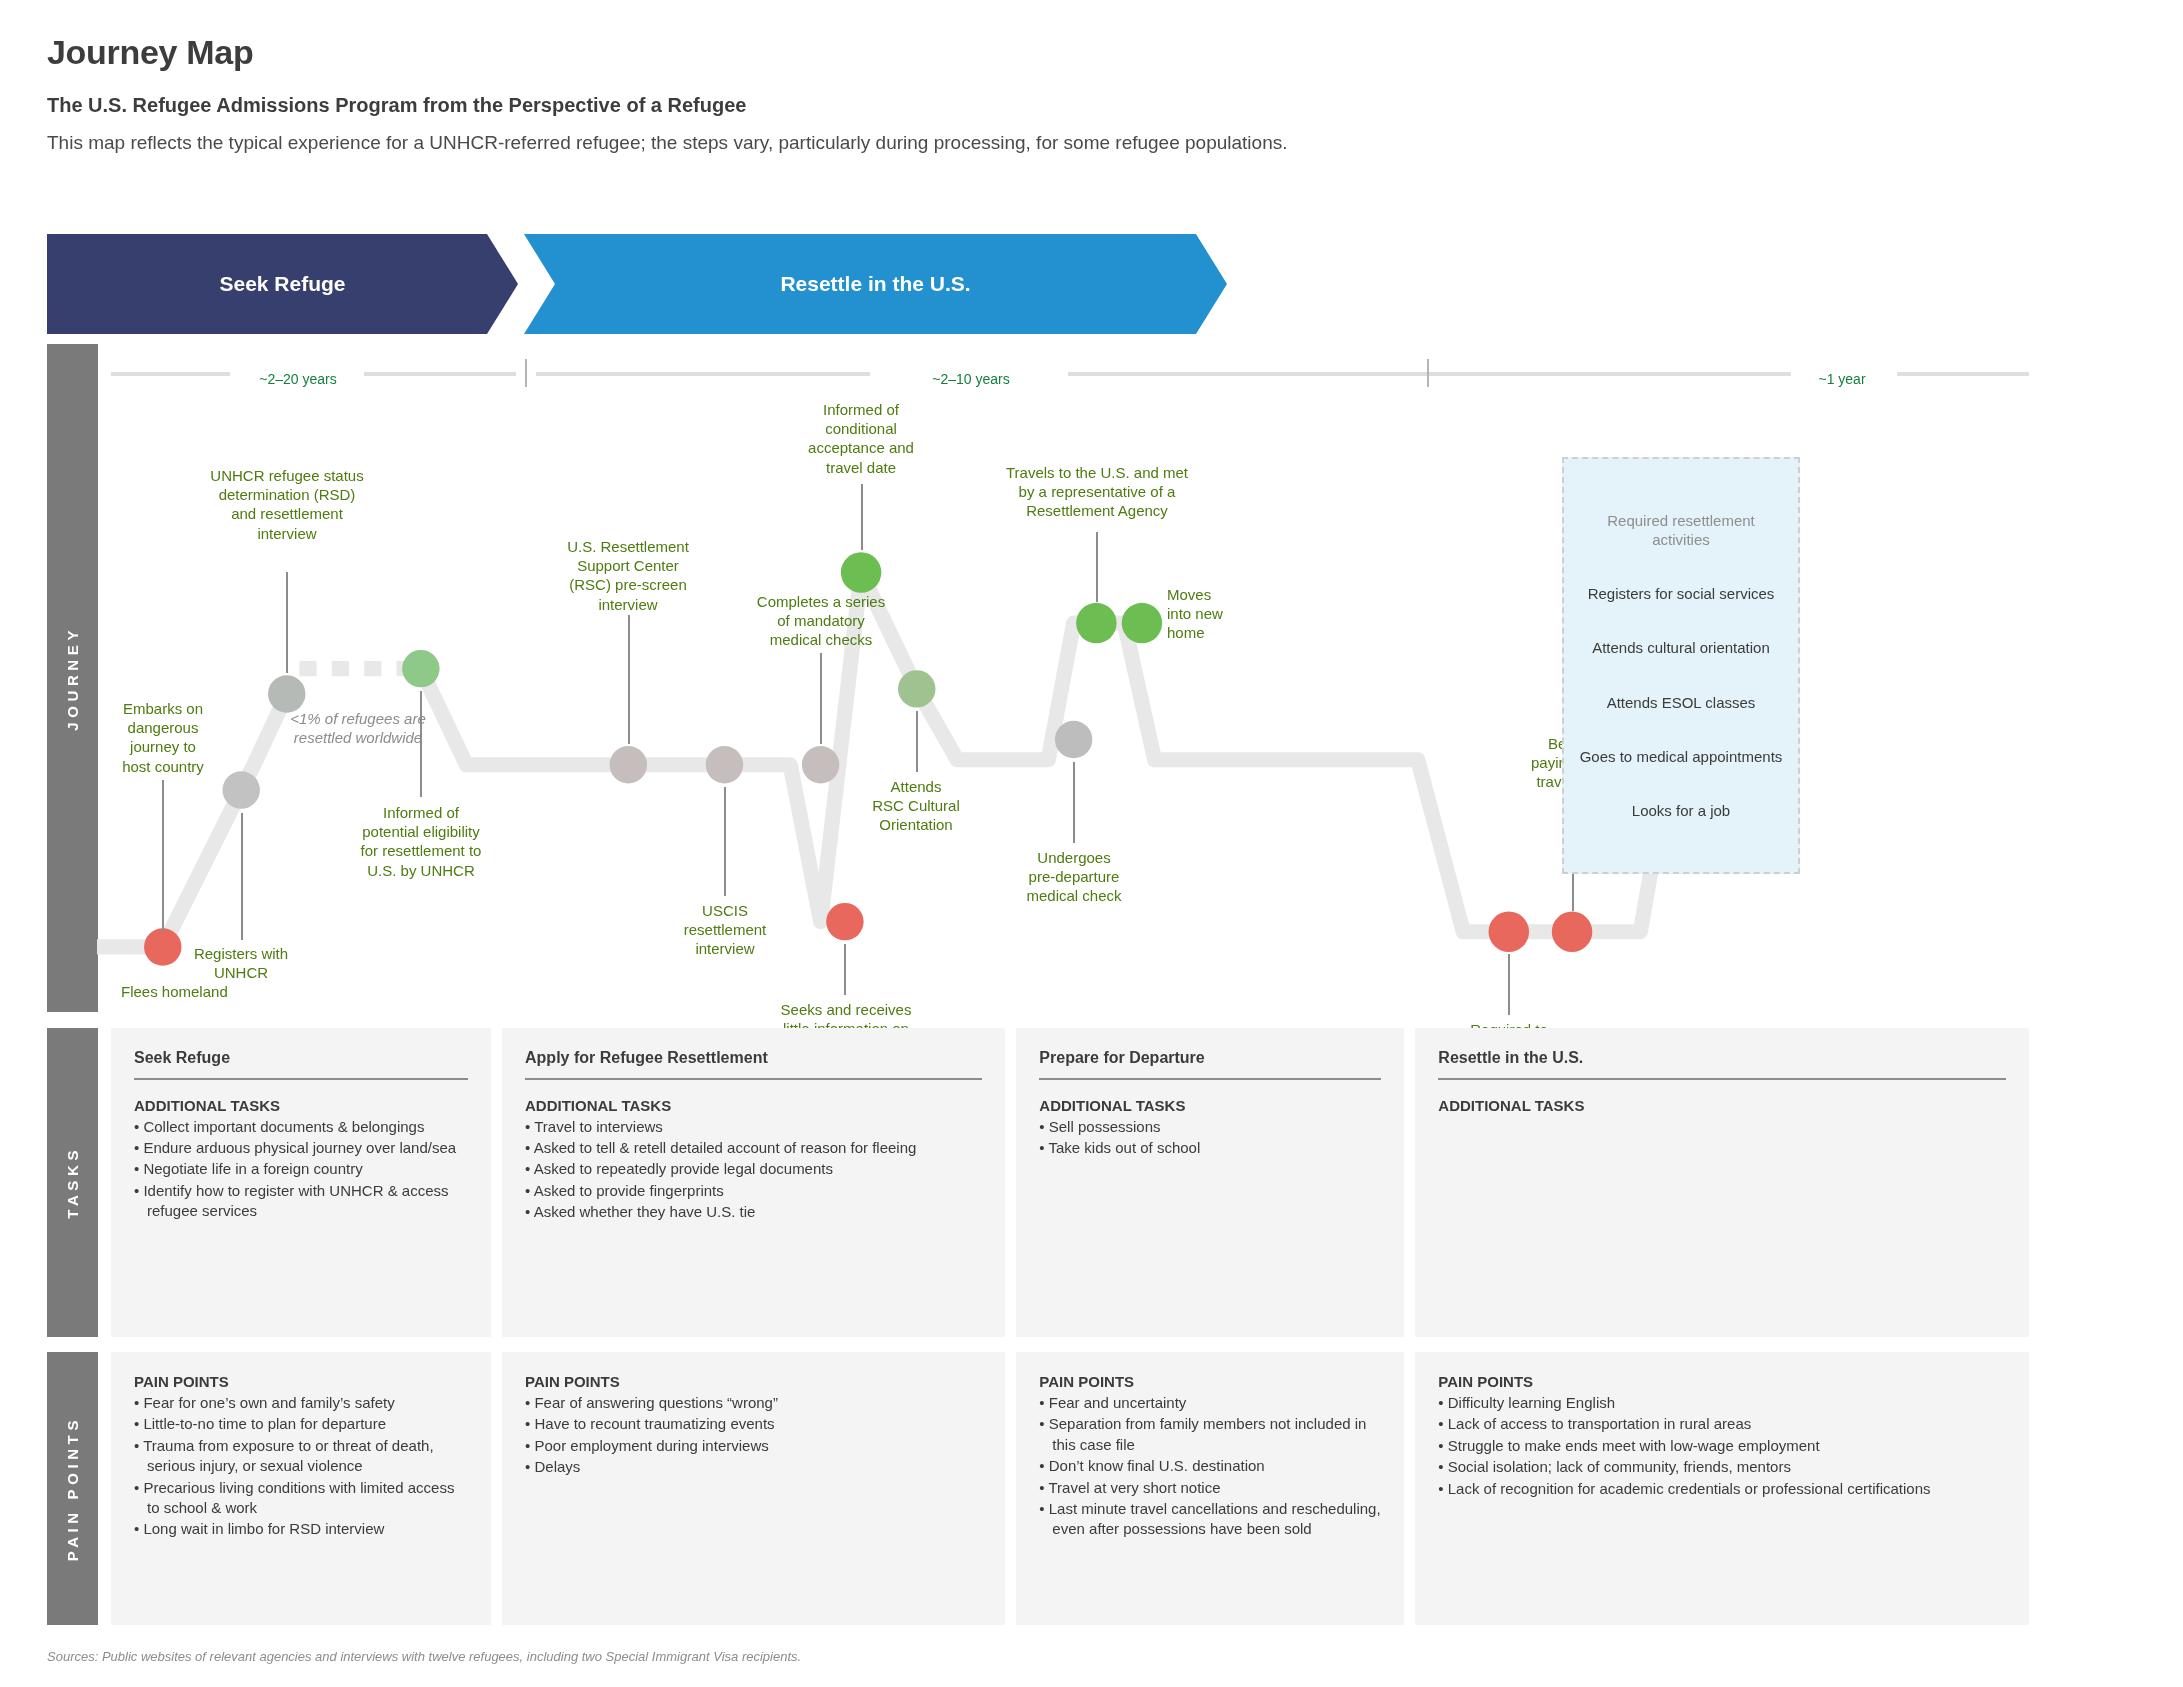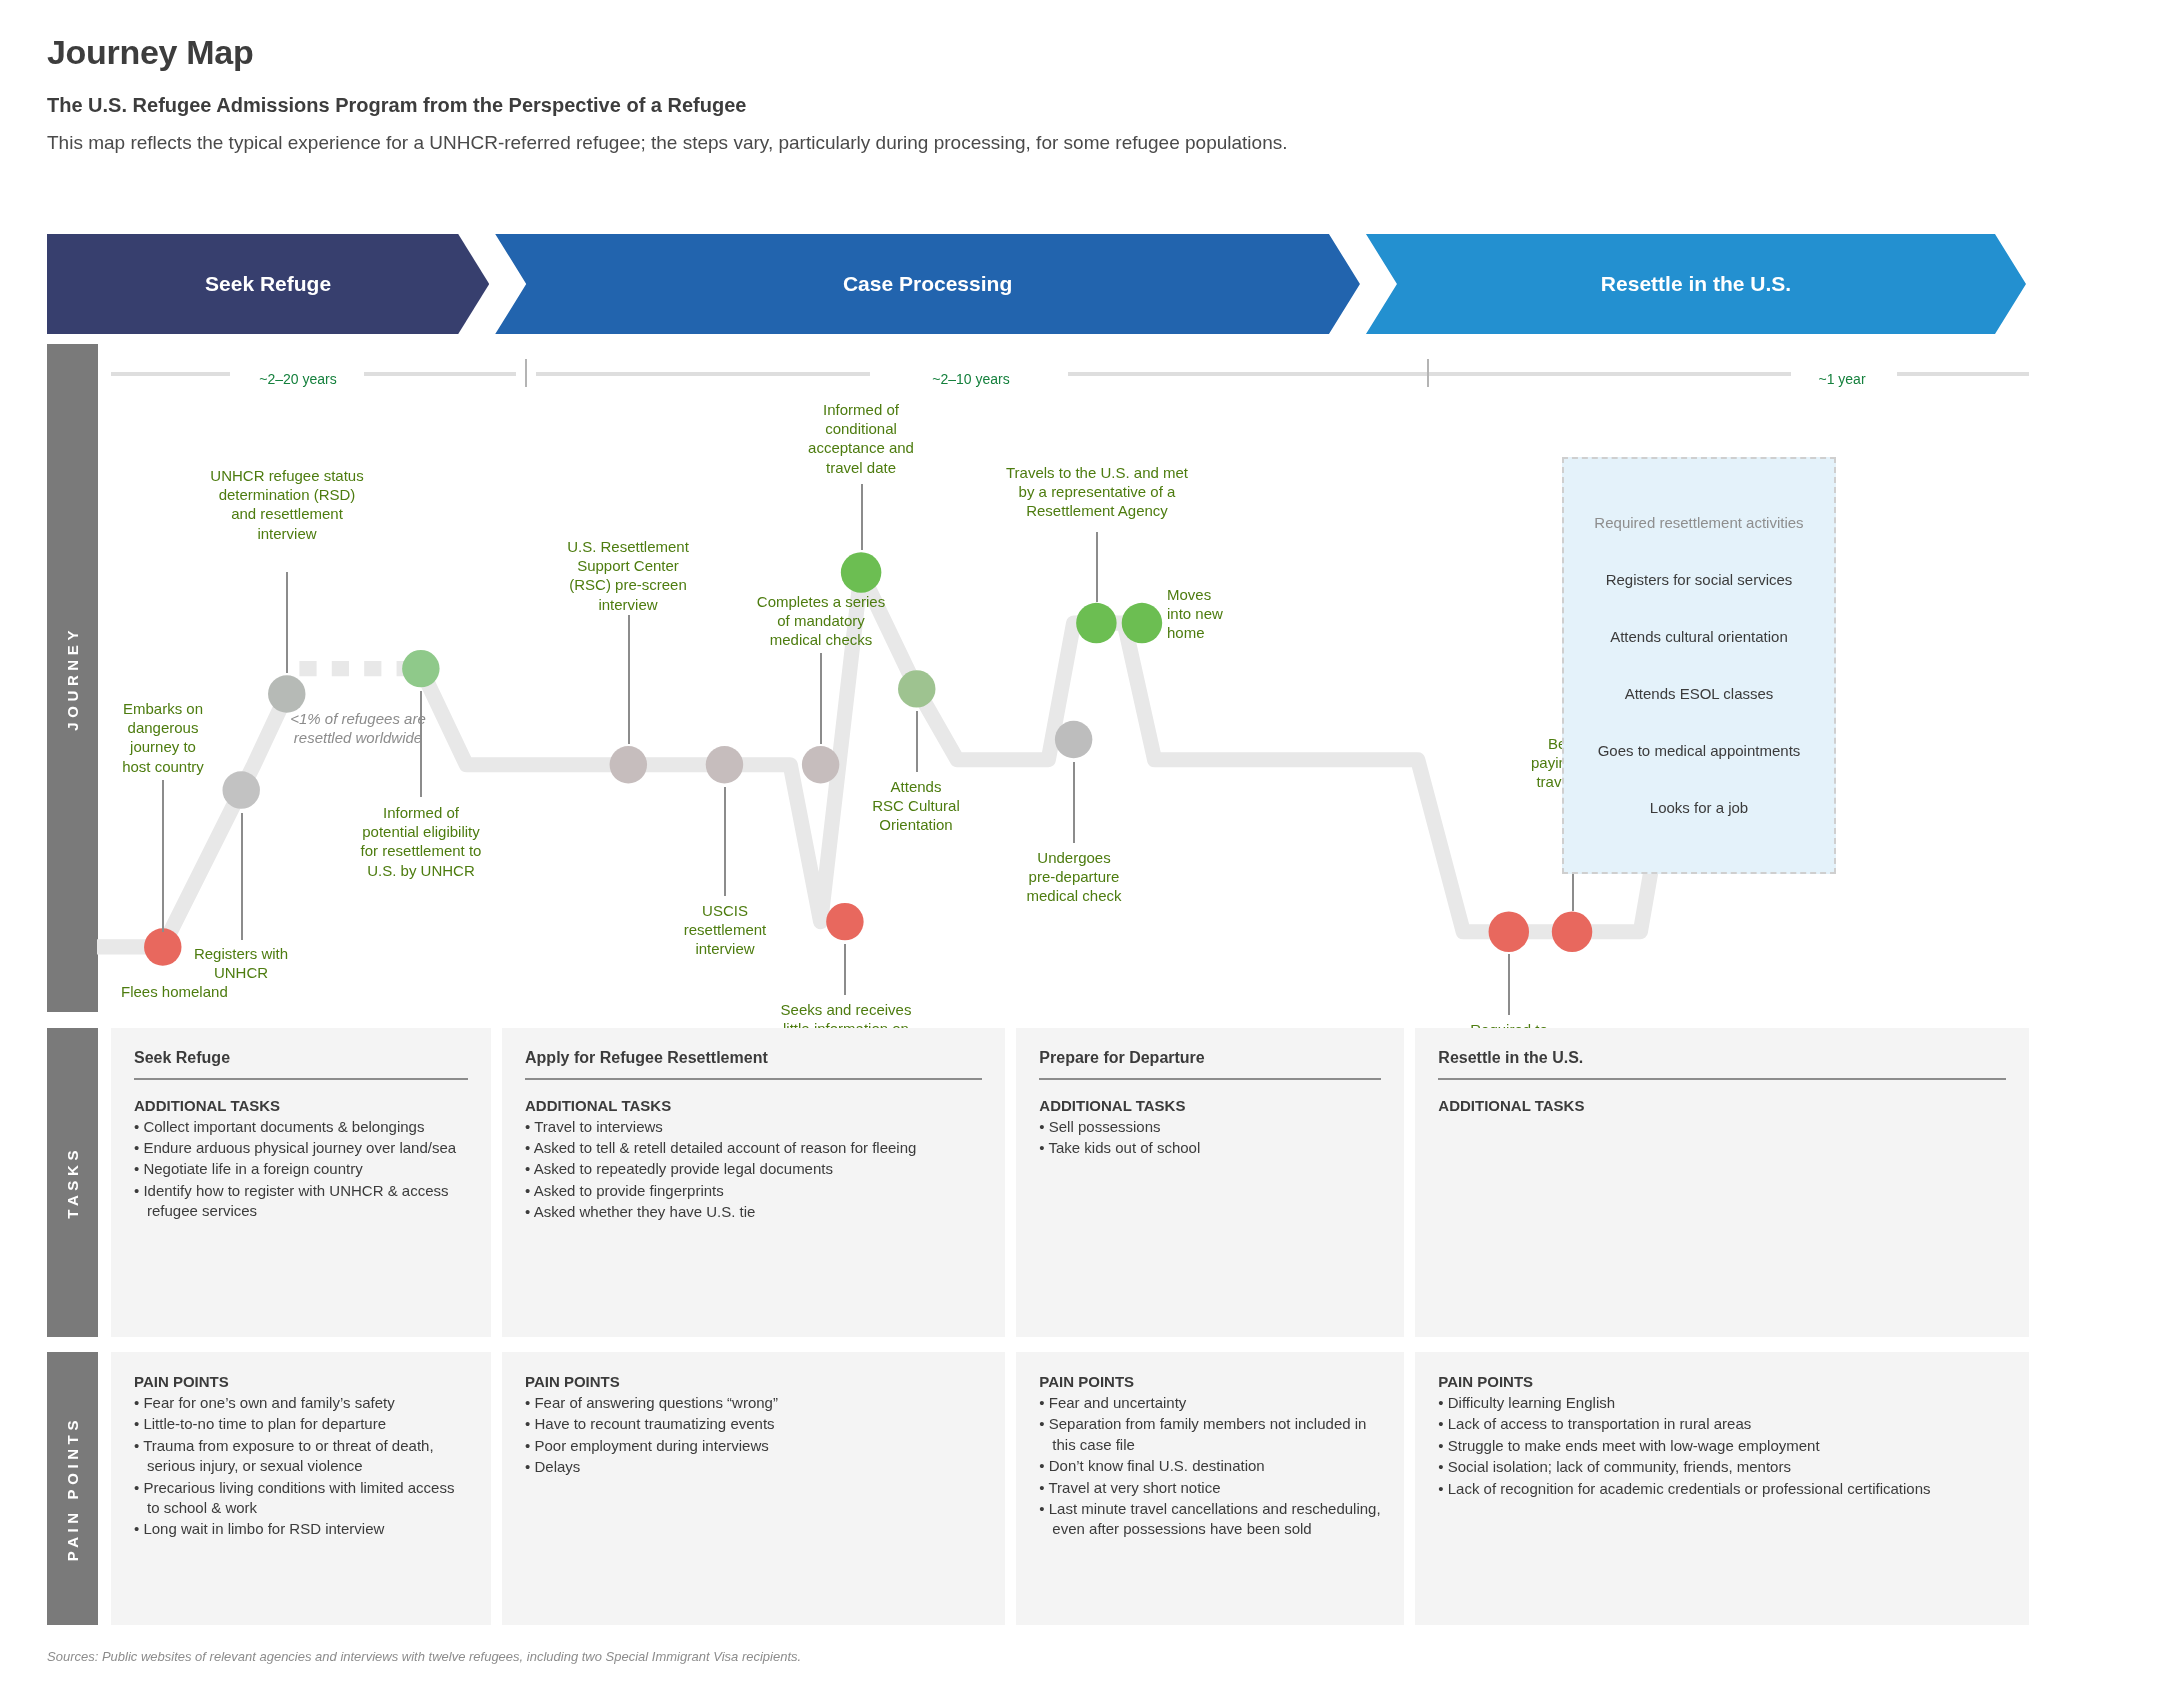--- a/index.html
+++ b/index.html
@@ -69,21 +69,21 @@
 
   .jlabel {
     position: absolute; font-size: 15px; line-height: 1.28; color: #4d7c0f;
     text-align: center; transform: translateX(-50%); white-space: pre-line;
   }
   .jlabel.italic { font-style: italic; color: #8c8c8c; }
   .jlabel.left { text-align: left; transform: none; }
   .leader { position: absolute; width: 1.5px; background: #8c8c8c; }
 
   .reqbox {
-    position: absolute; left: 1562px; top: 457px; width: 274px; height: 417px;
+    position: absolute; left: 1562px; top: 457px; width: 238px; height: 417px;
     background: #e4f2fa; border: 2px dashed #cfcfcf;
     display: flex; flex-direction: column; align-items: center;
     justify-content: space-evenly; padding: 17px 13px;
   }
   .reqbox .rb-title {
     font-size: 15px; line-height: 1.3; color: #8e8e8e; text-align: center;
   }
   .reqbox .rb-item {
     font-size: 15px; line-height: 1.3; color: #3b3b3b; text-align: center;
   }
@@ -119,23 +119,20 @@
 
   <div class="hdr">
     <div class="hdr-title">Journey Map</div>
     <div class="hdr-sub">The U.S. Refugee Admissions Program from the Perspective of a Refugee</div>
     <div class="hdr-desc">This map reflects the typical experience for a UNHCR-referred refugee; the steps vary, particularly during processing, for some refugee populations.</div>
   </div>
 
   <div class="phases">
     <div class="phase ph0">
       <span class="phase-label">Seek Refuge</span>
-    </div>
-    <div class="phase ph1">
-      <span class="phase-label">Case Processing</span>
     </div>
     <div class="phase ph2">
       <span class="phase-label">Resettle in the U.S.</span>
     </div>
   </div>
 
   <div class="rail rail-journey">
     <span>JOURNEY</span>
   </div>
   <div class="rail rail-tasks">

